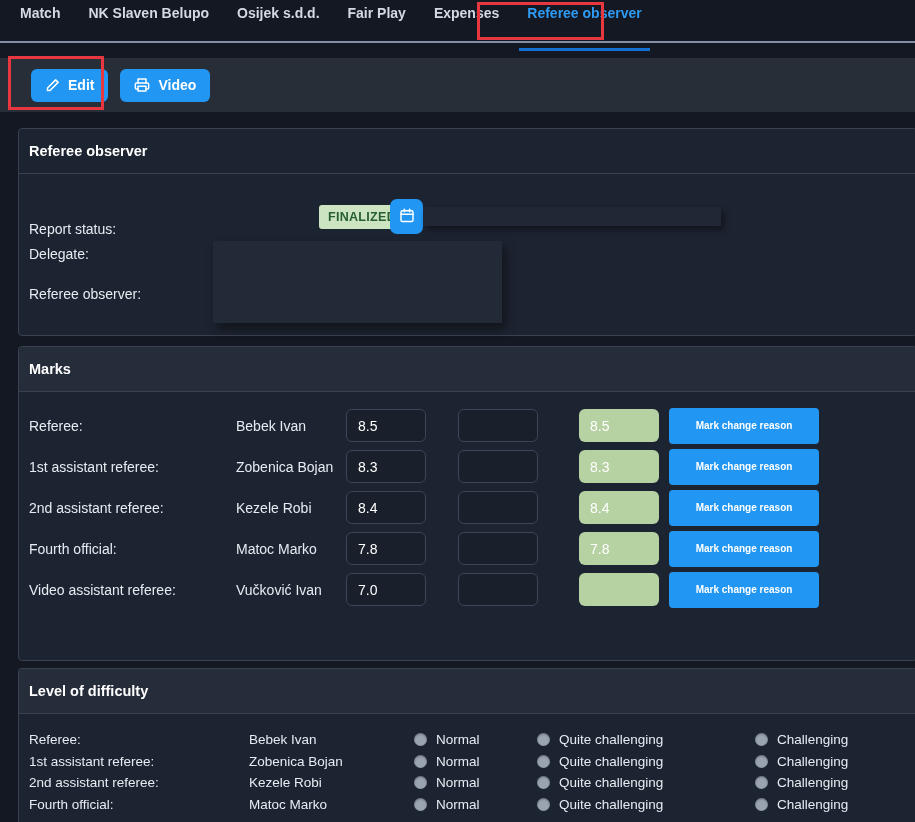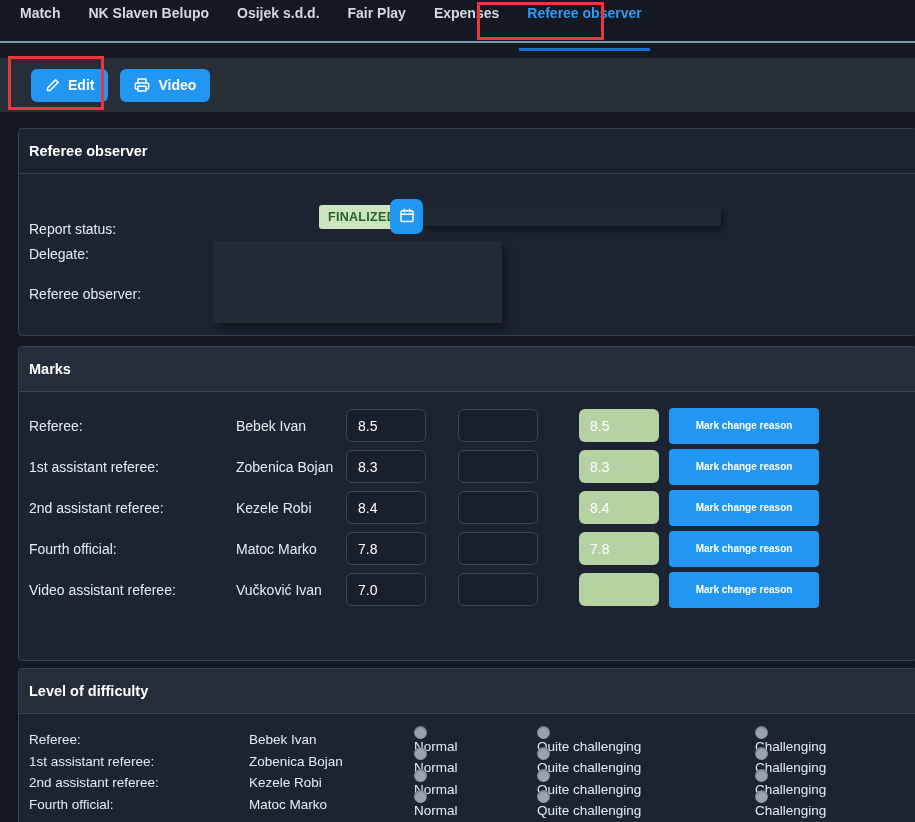--- a/index.html
+++ b/index.html
@@ -104,21 +104,21 @@
     border-radius:4px; font-size:10px; font-weight:bold; cursor:pointer;
     font-family:"Liberation Sans", sans-serif;
   }
   .marks-note { font-style:italic; font-size:13.5px; padding:12px 0 0 10px; color:#e7ecf3; }
 
   
   .diff-body { padding-top:15px; }
   .drow { display:flex; align-items:center; height:21.5px; padding-left:10px; }
   .drow .role { width:220px; font-size:13.5px; }
   .drow .name { width:165px; font-size:13.5px; }
-  .opt { display:flex; align-items:flex-start;flex-direction:column; }
+  .opt { display:flex; align-items:center; }
   .opt.o1 { width:123px; } .opt.o2 { width:218px; }
   .radio {
     width:13px; height:13px; border-radius:50%;
     background:#9aa3b0; margin-right:9px; flex:none; cursor:pointer;
     box-shadow:inset 0 1px 2px rgba(0,0,0,.35);
   }
   .opt .olabel { font-size:13.5px; color:#e7ecf3; }
 </style>
 </head>
 <body>

